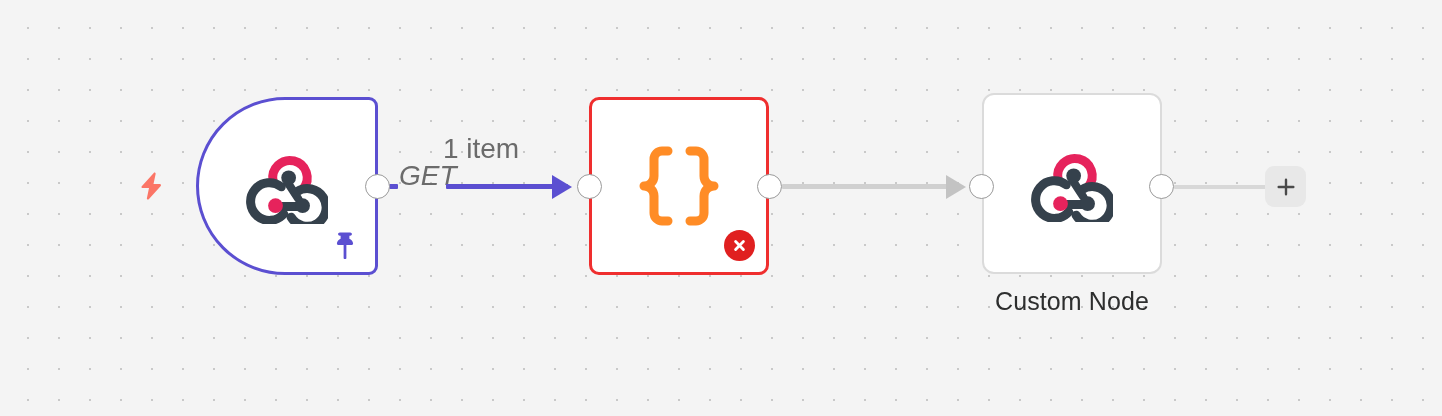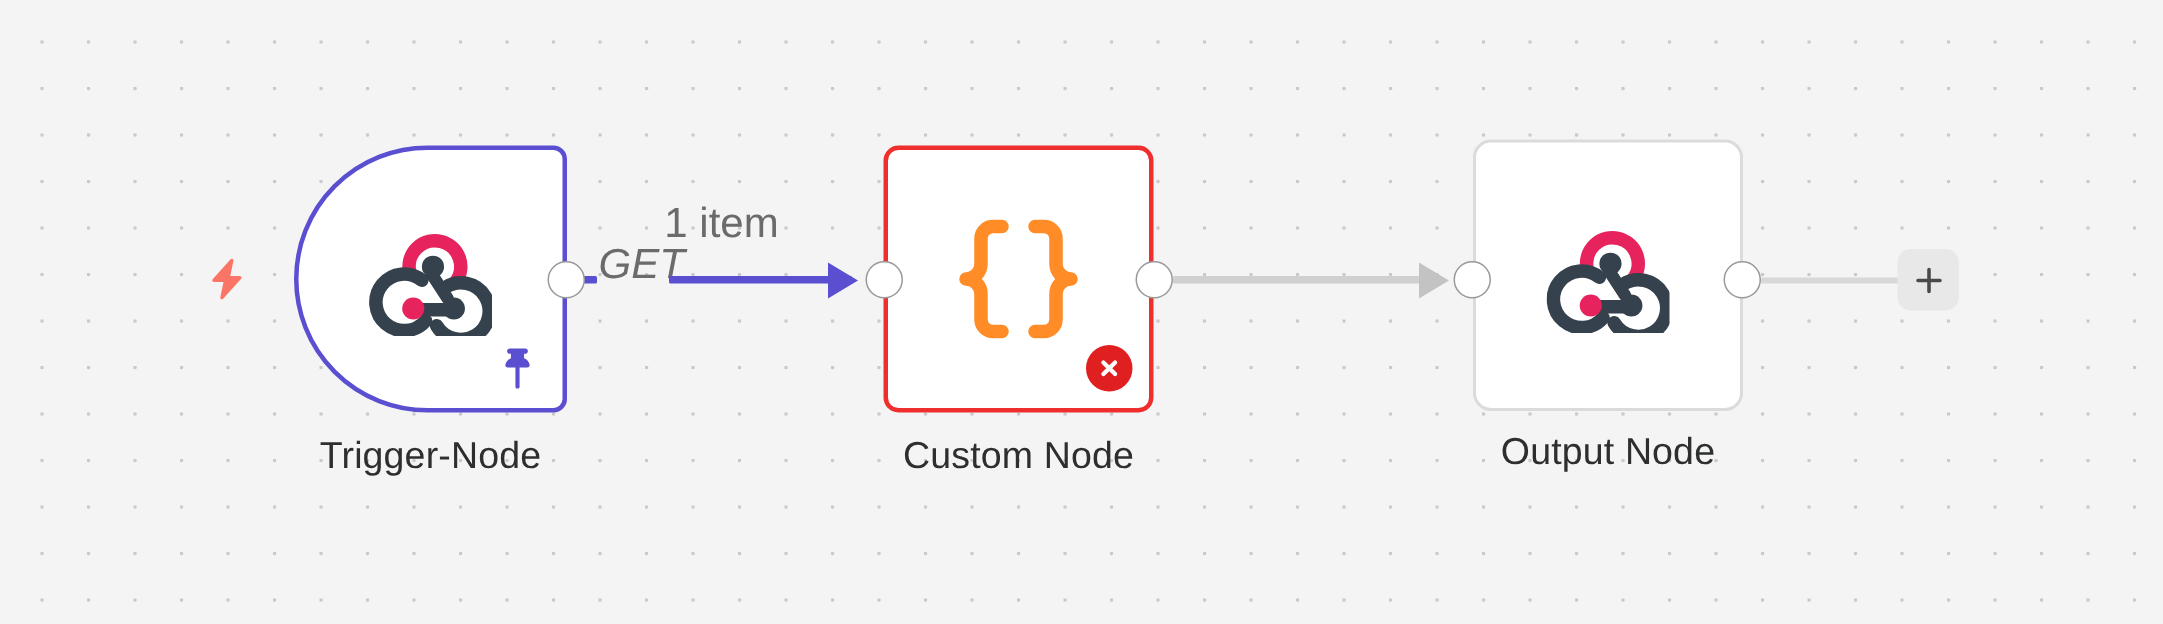--- a/index.html
+++ b/index.html
@@ -216,56 +216,54 @@
         <circle cx="52" cy="36" r="9" fill="#35414c"></circle>
         <circle cx="36" cy="70" r="9" fill="#e6235c"></circle>
         <circle cx="69" cy="70" r="9" fill="#35414c"></circle>
       </svg>
     </div>
     <div class="pin-badge">
       <svg viewBox="0 0 24 26" fill="currentColor" aria-hidden="true">
         <path d="M7.5 1.2h9c.8 0 1.5.7 1.5 1.5s-.7 1.5-1.5 1.5h-.7v2.6c1.7.6 2.9 2 3.2 3.8.1.8-.5 1.5-1.3 1.5h-4.5v11.3c0 .5-.4.9-.9.9h-.6c-.5 0-.9-.4-.9-.9V12.1H6.3c-.8 0-1.4-.7-1.3-1.5.3-1.8 1.5-3.2 3.2-3.8V4.2h-.7c-.8 0-1.5-.7-1.5-1.5s.7-1.5 1.5-1.5z"></path>
       </svg>
     </div>
-    <div class="node-label">Trigger-Node</div>
   </div>
 
   <div class="node" id="node-custom">
     <div class="node-inner">
       <svg class="braces-icon" viewBox="0 0 86 88">
         <g fill="none" stroke="#ff8c26" stroke-width="9" stroke-linecap="round" stroke-linejoin="round">
           <path d="M32 9 H26 a8 8 0 0 0 -8 8 v17 a10 10 0 0 1 -10 10 a10 10 0 0 1 10 10 v17 a8 8 0 0 0 8 8 h6"></path>
           <path d="M54 9 h6 a8 8 0 0 1 8 8 v17 a10 10 0 0 0 10 10 a10 10 0 0 0 -10 10 v17 a8 8 0 0 1 -8 8 h-6"></path>
         </g>
       </svg>
     </div>
     <div class="error-badge">
       <svg viewBox="0 0 24 24" aria-hidden="true">
         <path d="M6.5 6.5 L17.5 17.5 M17.5 6.5 L6.5 17.5" stroke="#ffffff" stroke-width="4" stroke-linecap="round"></path>
       </svg>
     </div>
-    <div class="node-label">Custom Node</div>
   </div>
 
   <div class="node" id="node-output">
     <div class="node-inner">
       <svg class="webhook-icon" viewBox="0 0 100 92">
         <g fill="none" stroke-linecap="round">
           <path d="M33 40 A21 21 0 1 1 70 49" stroke="#e6235c" stroke-width="11"></path>
           <path d="M43 47 A23 23 0 1 0 46 80" stroke="#35414c" stroke-width="11"></path>
           <path d="M62 53 A23 23 0 1 1 55 84" stroke="#35414c" stroke-width="11"></path>
           <path d="M44 71 L70 71" stroke="#35414c" stroke-width="11"></path>
           <path d="M51 42 L64 62" stroke="#35414c" stroke-width="10"></path>
         </g>
         <circle cx="52" cy="36" r="9" fill="#35414c"></circle>
         <circle cx="36" cy="70" r="9" fill="#e6235c"></circle>
         <circle cx="69" cy="70" r="9" fill="#35414c"></circle>
       </svg>
     </div>
-    <div class="node-label">Output Node</div>
+    <div class="node-label">Custom Node</div>
   </div>
 
   <div class="conn-line" id="conn1-stub"></div>
   <div class="conn-label" id="conn1-method">GET</div>
   <div class="conn-line" id="conn1-line"></div>
   <div class="conn-arrow" id="conn1-arrow"></div>
   <div class="conn-label" id="conn1-items">1 item</div>
 
   <div class="conn-line" id="conn2-line"></div>
   <div class="conn-arrow" id="conn2-arrow"></div>

